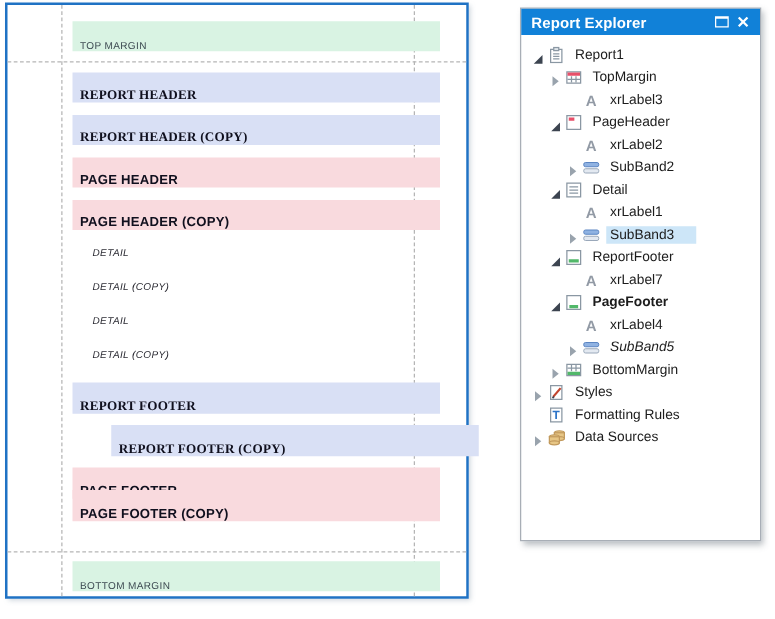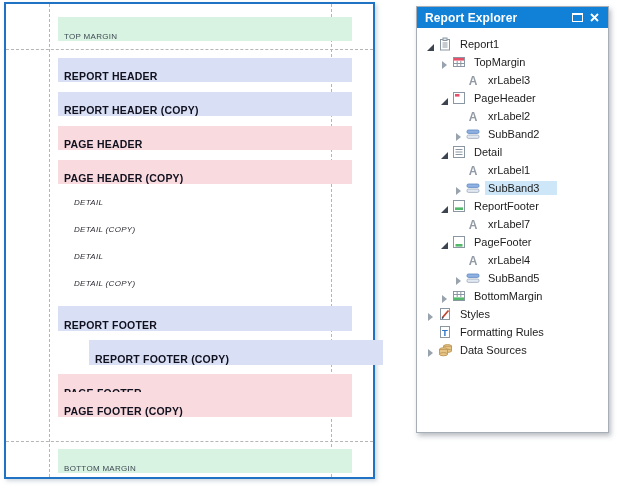--- a/index.html
+++ b/index.html
@@ -16,21 +16,21 @@
     box-shadow:2px 2px 4px rgba(120,140,160,.35);
     box-sizing:border-box;
   }
   .vline{position:absolute;top:0;bottom:0;width:0;border-left:1px dashed #b5b5b5;}
   .hline{position:absolute;left:0;right:0;height:0;border-top:1px dashed #b5b5b5;}
   .band{
     position:absolute;left:52px;width:294px;box-sizing:border-box;
     display:flex;align-items:flex-end;padding-left:6px;
   }
   .band-margin{background:var(--margin-bg);}
-  .band-report{background:var(--report-bg);}
+  .band-report{background:var(--report-bg);font-family:Liberation Serif, serif;}
   .band-page{background:var(--page-bg);}
   .band-detail{background:transparent;padding-left:16px;}
   .band-report .band-label,.band-page .band-label{
     font-weight:bold;font-size:10.5px;color:#10101e;letter-spacing:.2px;
   }
   .band-margin .band-label{font-size:8px;color:#3d4a52;letter-spacing:.3px;}
   .band-detail .band-label{font-size:8px;font-style:italic;color:#2c2c34;letter-spacing:.3px;}
 
   
   .panel{
@@ -249,42 +249,42 @@
       </div>
       <div class="tree-row" style="padding-left: 35px;">
         <span class="tw"></span>
         <span class="ticon">
           <svg width="14" height="14">
             <text x="7" y="11.5" text-anchor="middle" font-size="12" font-weight="bold" fill="#929aa5" font-family="Liberation Sans, sans-serif">A</text>
           </svg>
         </span>
         <span class="tree-label">xrLabel7</span>
       </div>
-      <div class="tree-row" style="padding-left: 21px;">
+      <div class="tree-row" style="padding-left: 21px; font-weight: bold;">
         <span class="tw">
           <span class="arrow-expanded"></span>
         </span>
         <span class="ticon">
           <svg width="14" height="14">
             <rect x="1.5" y="1.5" width="11" height="11" fill="#fff" stroke="#8a97a3"></rect>
             <rect x="3.5" y="9" width="7" height="2.6" fill="#52b86a"></rect>
           </svg>
         </span>
         <span class="tree-label">PageFooter</span>
       </div>
       <div class="tree-row" style="padding-left: 35px;">
         <span class="tw"></span>
         <span class="ticon">
           <svg width="14" height="14">
             <text x="7" y="11.5" text-anchor="middle" font-size="12" font-weight="bold" fill="#929aa5" font-family="Liberation Sans, sans-serif">A</text>
           </svg>
         </span>
         <span class="tree-label">xrLabel4</span>
       </div>
-      <div class="tree-row" style="padding-left: 35px;">
+      <div class="tree-row" style="padding-left: 35px; font-style: italic;">
         <span class="tw">
           <span class="arrow-collapsed"></span>
         </span>
         <span class="ticon">
           <svg width="14" height="14">
             <rect x="1" y="3" width="12" height="3.4" rx="1.4" fill="#8fb2e2" stroke="#5b85c2" stroke-width="0.8"></rect>
             <rect x="1" y="8" width="12" height="3.4" rx="1.4" fill="#e3e9f1" stroke="#9aa8ba" stroke-width="0.8"></rect>
           </svg>
         </span>
         <span class="tree-label">SubBand5</span>

